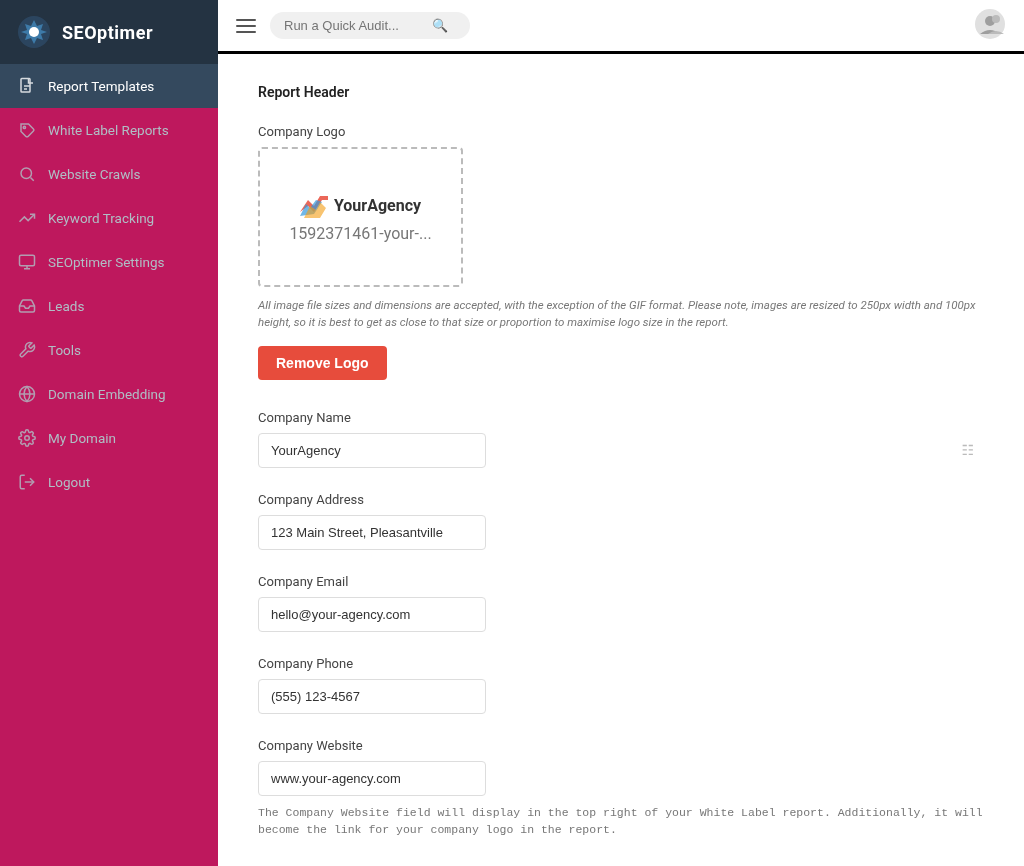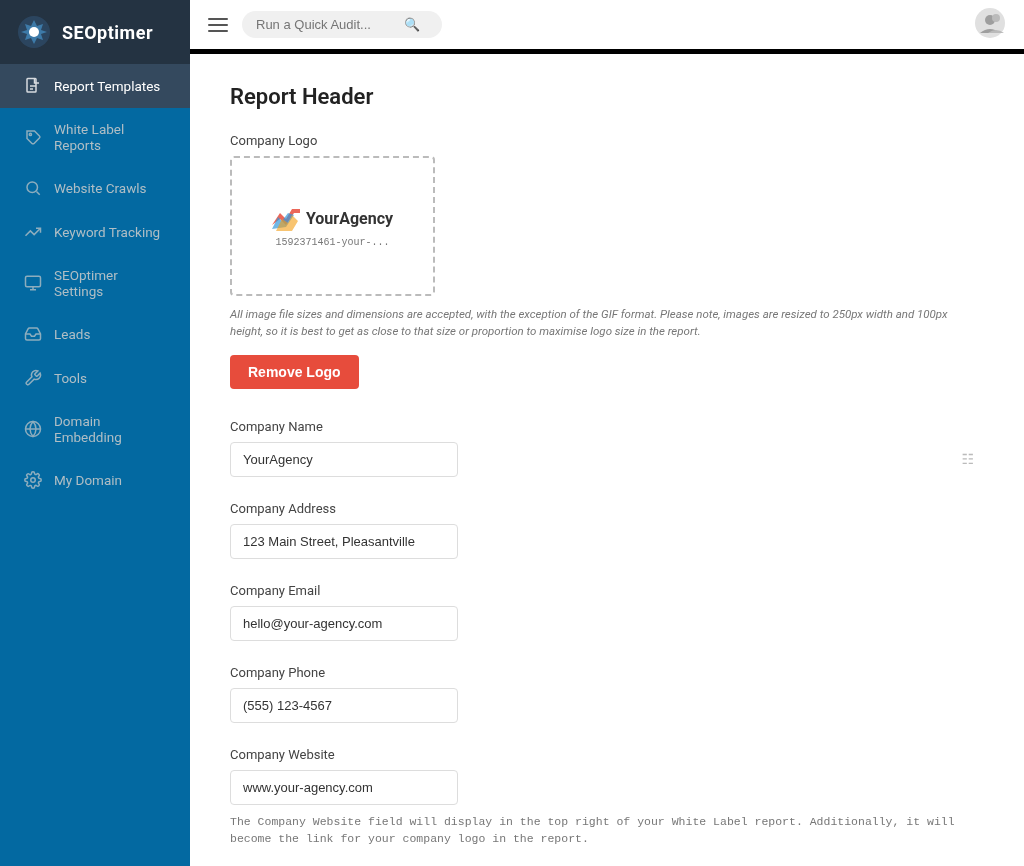--- a/index.html
+++ b/index.html
@@ -1,21 +1,21 @@
 <!DOCTYPE html>
 <html><head>
   <meta charset="utf-8">
   <style>
     * { box-sizing: border-box; margin: 0; padding: 0; }
     body { font-family: -apple-system, BlinkMacSystemFont, 'Segoe UI', Roboto, sans-serif; display: flex; height: 100vh; background: #f5f5f5; font-size: 14px; }
 
     
     #sidebar {
-      width: 190px;
-      background: #0369a1;
+      width: 218px;
+      background: #be185d;
       color: #ccc;
       display: flex;
       flex-direction: column;
       flex-shrink: 0;
       height: 100vh;
       overflow-y: auto;
     }
     #sidebar-logo {
       display: flex;
       align-items: center;
@@ -30,36 +30,36 @@
     #sidebar-logo-text {
       color: #fff;
       font-size: 18px;
       font-weight: 700;
       letter-spacing: 0.5px;
     }
     .sidebar-item {
       display: flex;
       align-items: center;
       gap: 12px;
-      padding: 13px 24px;
+      padding: 13px 18px;
       color: #b0bec5;
       cursor: pointer;
       font-size: 13.5px;
       transition: background 0.15s;
       text-decoration: none;
     }
     .sidebar-item.active { background: #34495e; color: #fff; }
     .sidebar-icon { width: 18px; height: 18px; flex-shrink: 0; opacity: 0.8; }
 
     
     #topbar {
       display: flex;
       align-items: center;
       background: #fff;
-      border-bottom: 5px solid #000000;
+      border-bottom: 3px solid #000000;
       padding: 10px 18px;
       gap: 14px;
       height: 54px;
     }
     #hamburger { cursor: pointer; display: flex; flex-direction: column; gap: 4px; }
     #hamburger span { display: block; width: 20px; height: 2px; background: #555; border-radius: 1px; }
     #search-bar {
       display: flex;
       align-items: center;
       background: #f0f0f0;
@@ -83,21 +83,21 @@
     
     #main-wrapper { flex: 1; display: flex; flex-direction: column; overflow: hidden; }
     #main-content {
       flex: 1;
       overflow-y: auto;
       padding: 30px 40px;
       background: #fff;
     }
 
     #page-title {
-      font-size: 22px;
+      font-size: 14px;
       font-weight: 600;
       color: #222;
       margin-bottom: 24px;
     }
 
     .form-section { margin-bottom: 22px; margin-top: 24px; }
     .form-label {
       font-size: 13px;
       color: #444;
       margin-bottom: 8px;
@@ -126,21 +126,21 @@
     }
     #logo-agency-icon {
       display: flex;
       align-items: center;
       gap: 6px;
     }
 
     
     .agency-logo-svg { width: 28px; height: 28px; }
     .agency-logo-name { font-size: 16px; font-weight: 700; color: #333; }
-    .agency-logo-filename { font-size: 10px; color: #777; font-family: Liberation Mono, monospace; }
+    .agency-logo-filename { font-size: 16px; color: #777; }
 
     .image-note {
       font-size: 11.5px;
       color: #777;
       margin-top: 10px;
       max-width: 740px;
       line-height: 1.5;
       font-style: italic;
     }
 
@@ -264,20 +264,28 @@
       </svg>
     <span>Domain Embedding</span>
   </div>
   <div class="sidebar-item">
     <svg class="sidebar-icon" viewBox="0 0 24 24" fill="none" stroke="currentColor" stroke-width="2">
         <circle cx="12" cy="12" r="3"></circle>
         <path d="M19.4 15a1.65 1.65 0 00.33 1.82l.06.06a2 2 0 010 2.83 2 2 0 01-2.83 0l-.06-.06a1.65 1.65 0 00-1.82-.33 1.65 1.65 0 00-1 1.51V21a2 2 0 01-2 2 2 2 0 01-2-2v-.09A1.65 1.65 0 009 19.4a1.65 1.65 0 00-1.82.33l-.06.06a2 2 0 01-2.83-2.83l.06-.06A1.65 1.65 0 004.68 15a1.65 1.65 0 00-1.51-1H3a2 2 0 01-2-2 2 2 0 012-2h.09A1.65 1.65 0 004.6 9a1.65 1.65 0 00-.33-1.82l-.06-.06a2 2 0 012.83-2.83l.06.06A1.65 1.65 0 009 4.68a1.65 1.65 0 001-1.51V3a2 2 0 012-2 2 2 0 012 2v.09a1.65 1.65 0 001 1.51 1.65 1.65 0 001.82-.33l.06-.06a2 2 0 012.83 2.83l-.06.06A1.65 1.65 0 0019.4 9a1.65 1.65 0 001.51 1H21a2 2 0 012 2 2 2 0 01-2 2h-.09a1.65 1.65 0 00-1.51 1z"></path>
       </svg>
     <span>My Domain</span>
   </div>
+  <div class="sidebar-item">
+    <svg class="sidebar-icon" viewBox="0 0 24 24" fill="none" stroke="currentColor" stroke-width="2">
+        <path d="M9 21H5a2 2 0 01-2-2V5a2 2 0 012-2h4"></path>
+        <polyline points="16 17 21 12 16 7"></polyline>
+        <line x1="21" y1="12" x2="9" y2="12"></line>
+      </svg>
+    <span>Logout</span>
+  </div>
 </nav>
 
 <div id="main-wrapper">
 
   <div id="topbar">
     <div id="hamburger">
       <span></span>
         <span></span>
         <span></span>
     </div>

